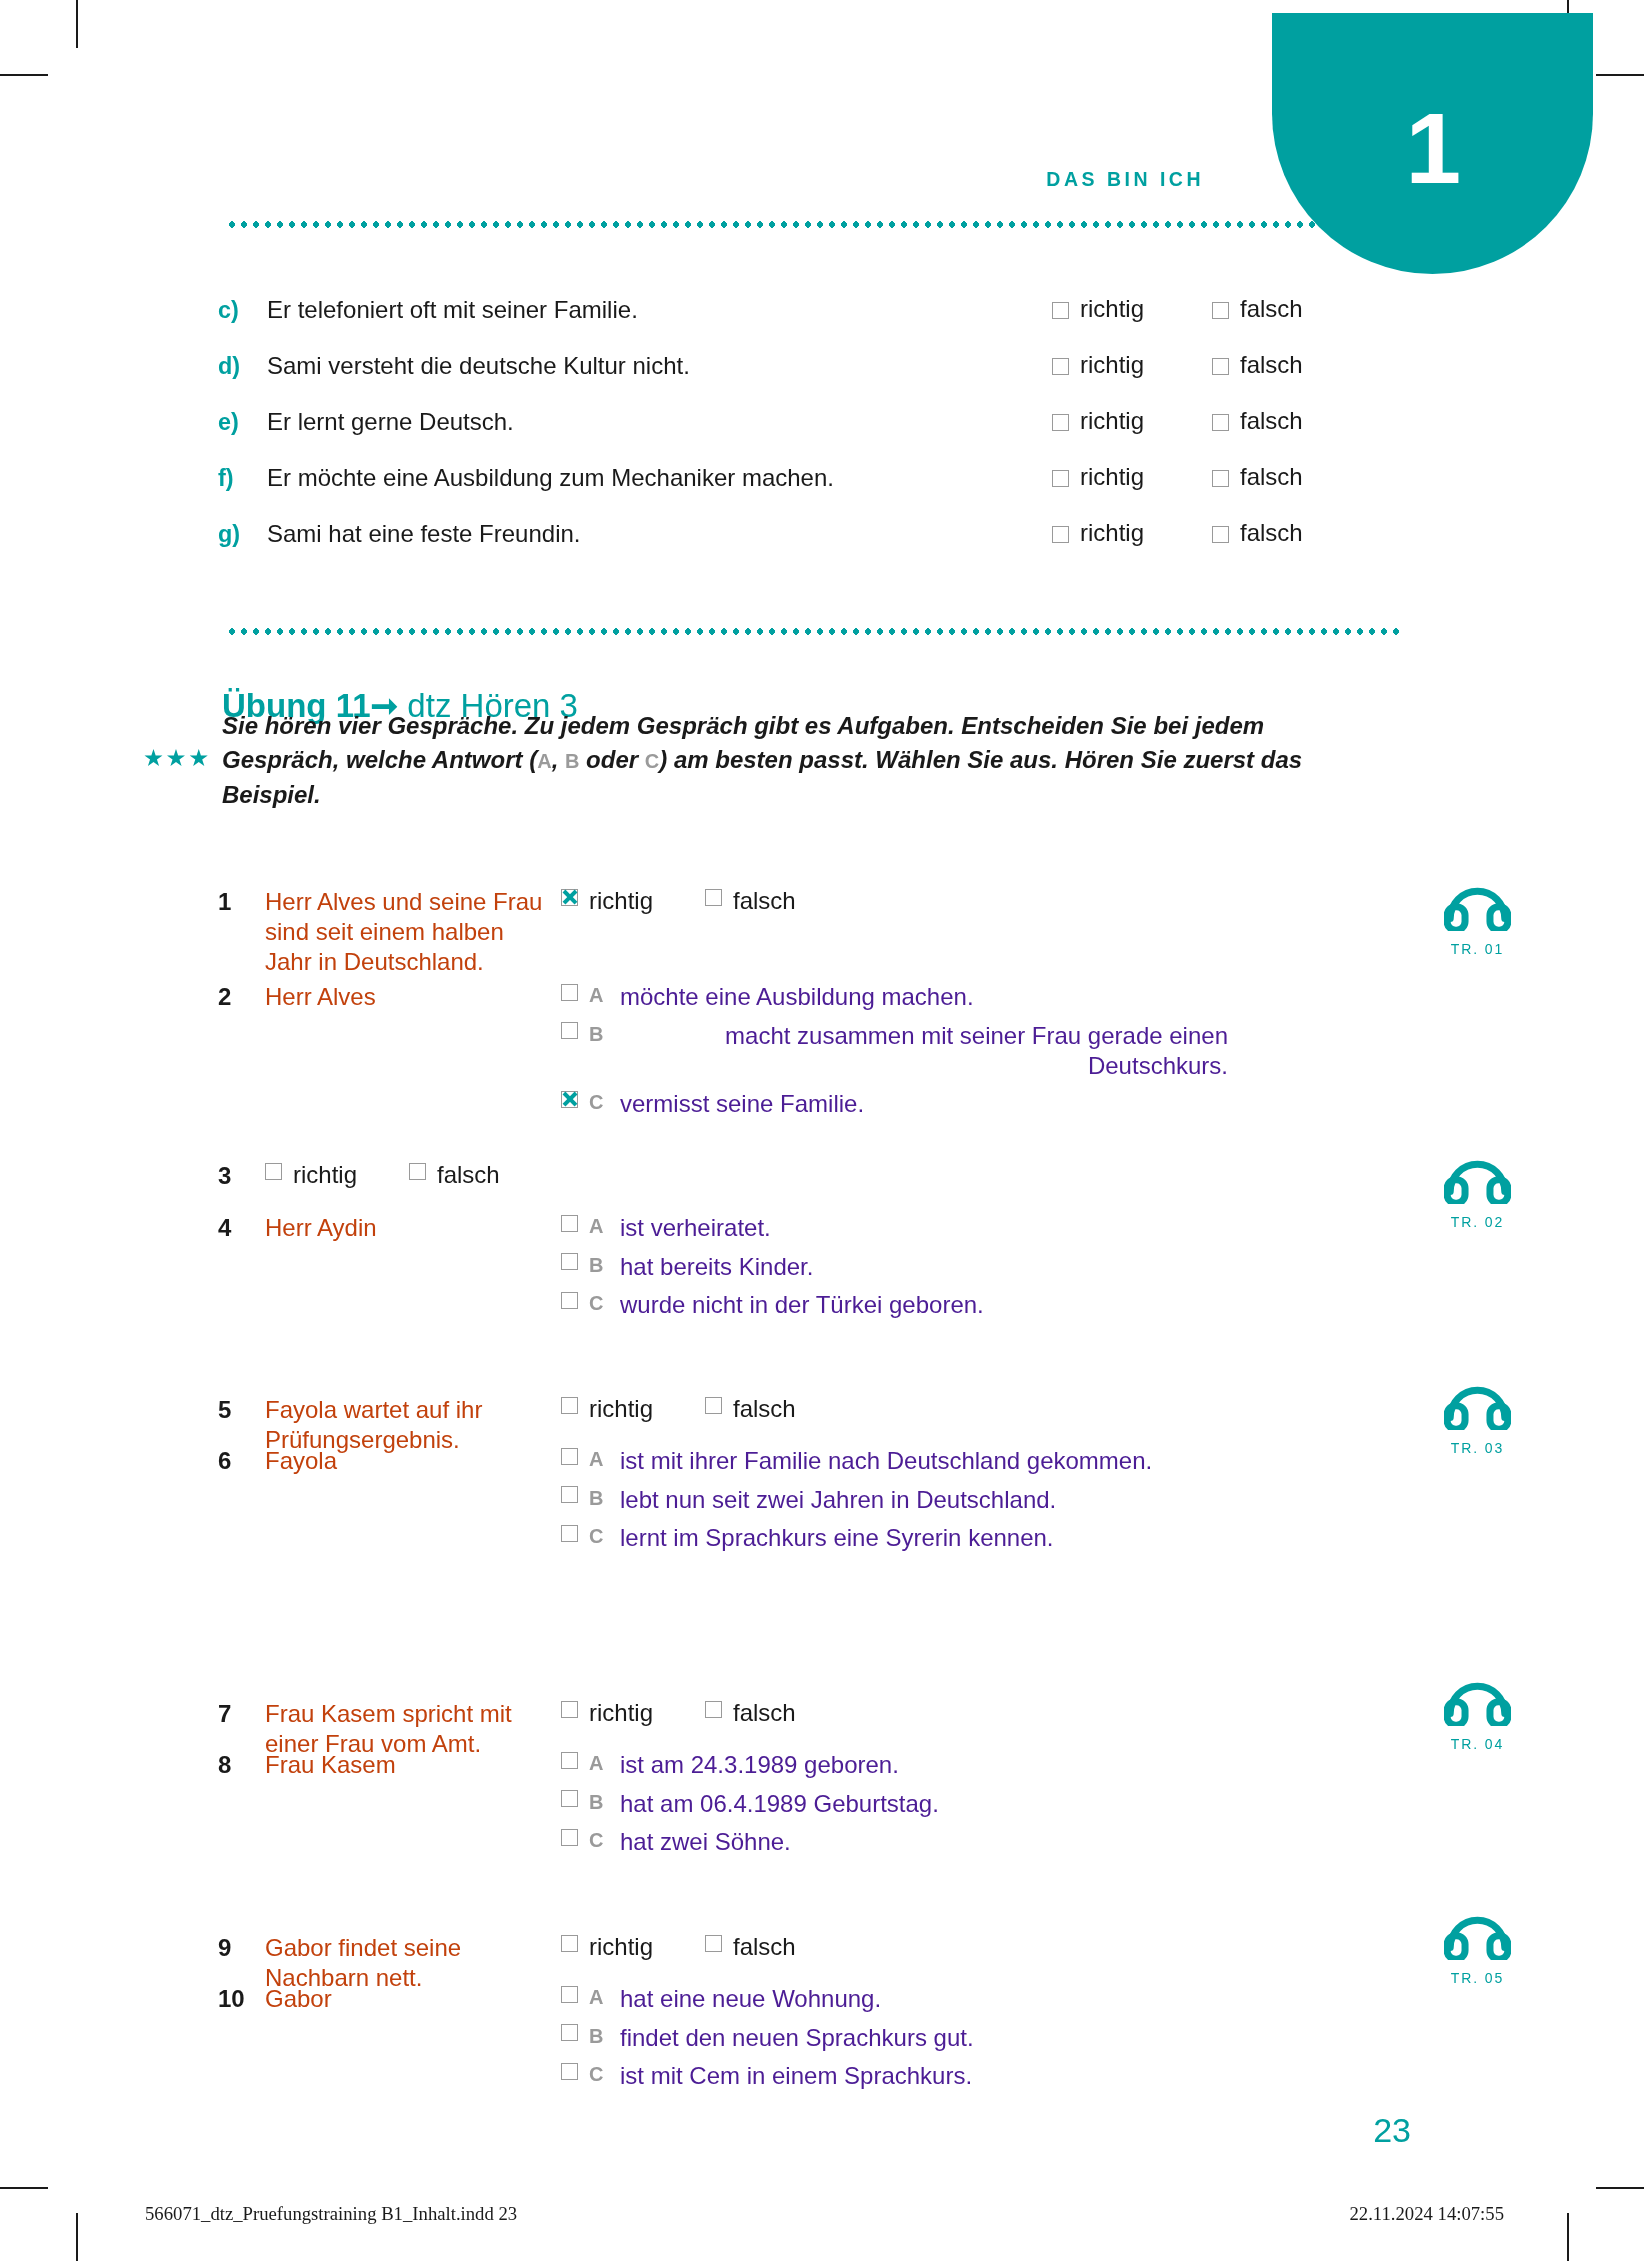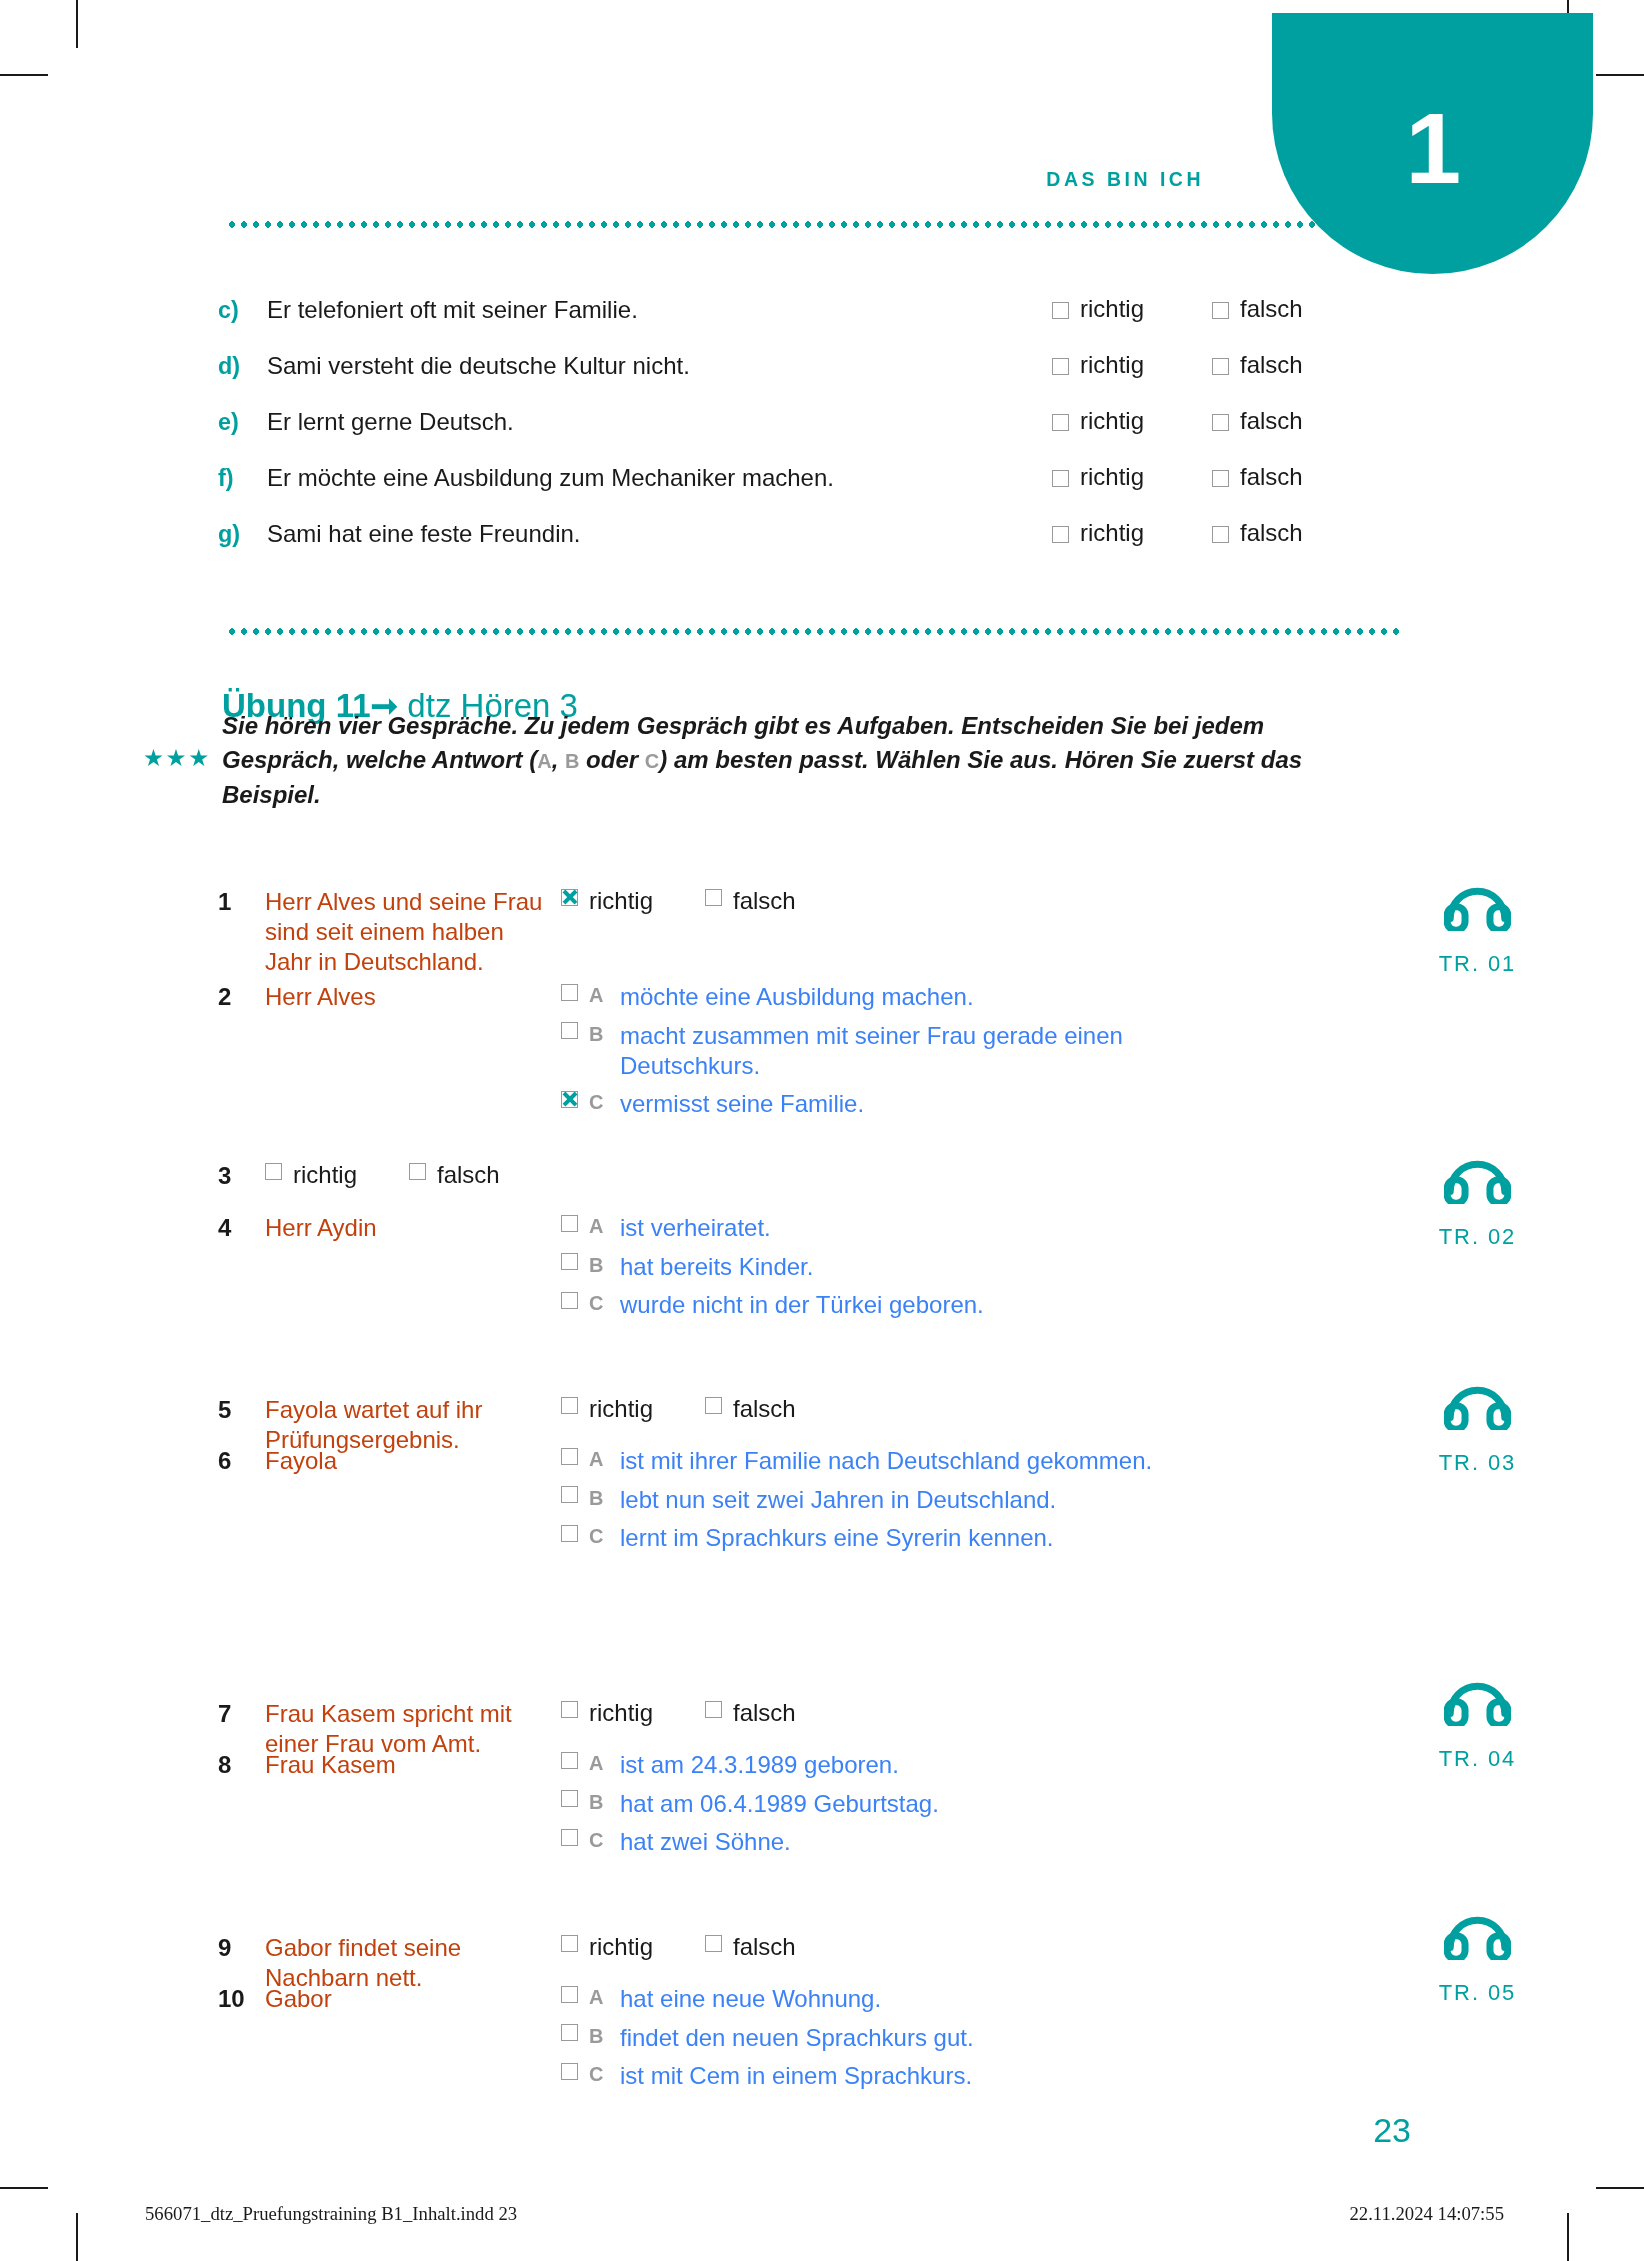--- a/index.html
+++ b/index.html
@@ -209,37 +209,38 @@
   .mc-letter {
     flex: 0 0 31px;
     width: 31px;
     color: #9a9a9a;
     font-size: 20px;
     font-weight: bold;
     padding-top: 2.3px;
   }
   .mc-text {
     font-size: 24px;
-    color: #3b82f6;
+    color: #4c1d95;
     line-height: 1.25;
     max-width: 608px;
+    text-align: right;
   }
 
   
   .track-marker {
     position: absolute;
     width: 117px;
     text-align: center;
   }
   .track-marker svg { display: block; margin: 0 auto; }
   .track-label {
     color: #00a0a0;
-    font-size: 22px;
+    font-size: 14px;
     letter-spacing: 1.9px;
-    margin-top: 20px;
+    margin-top: 10px;
     font-weight: normal;
   }
 
   
   .page-number {
     position: absolute;
     left: 1317px;
     top: 2111px;
     width: 94px;
     text-align: right;

